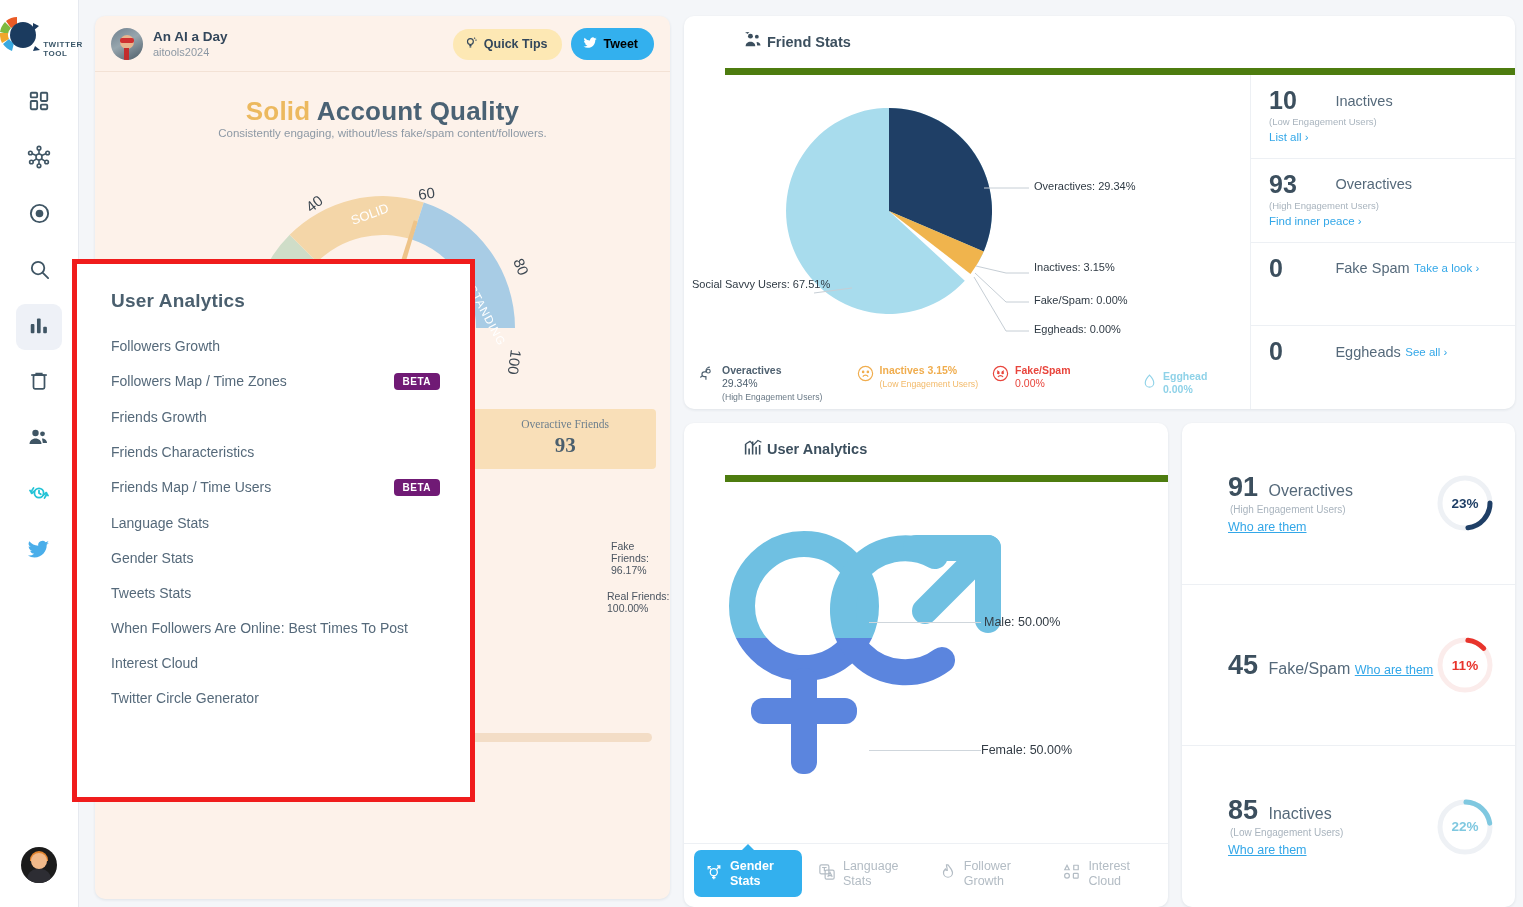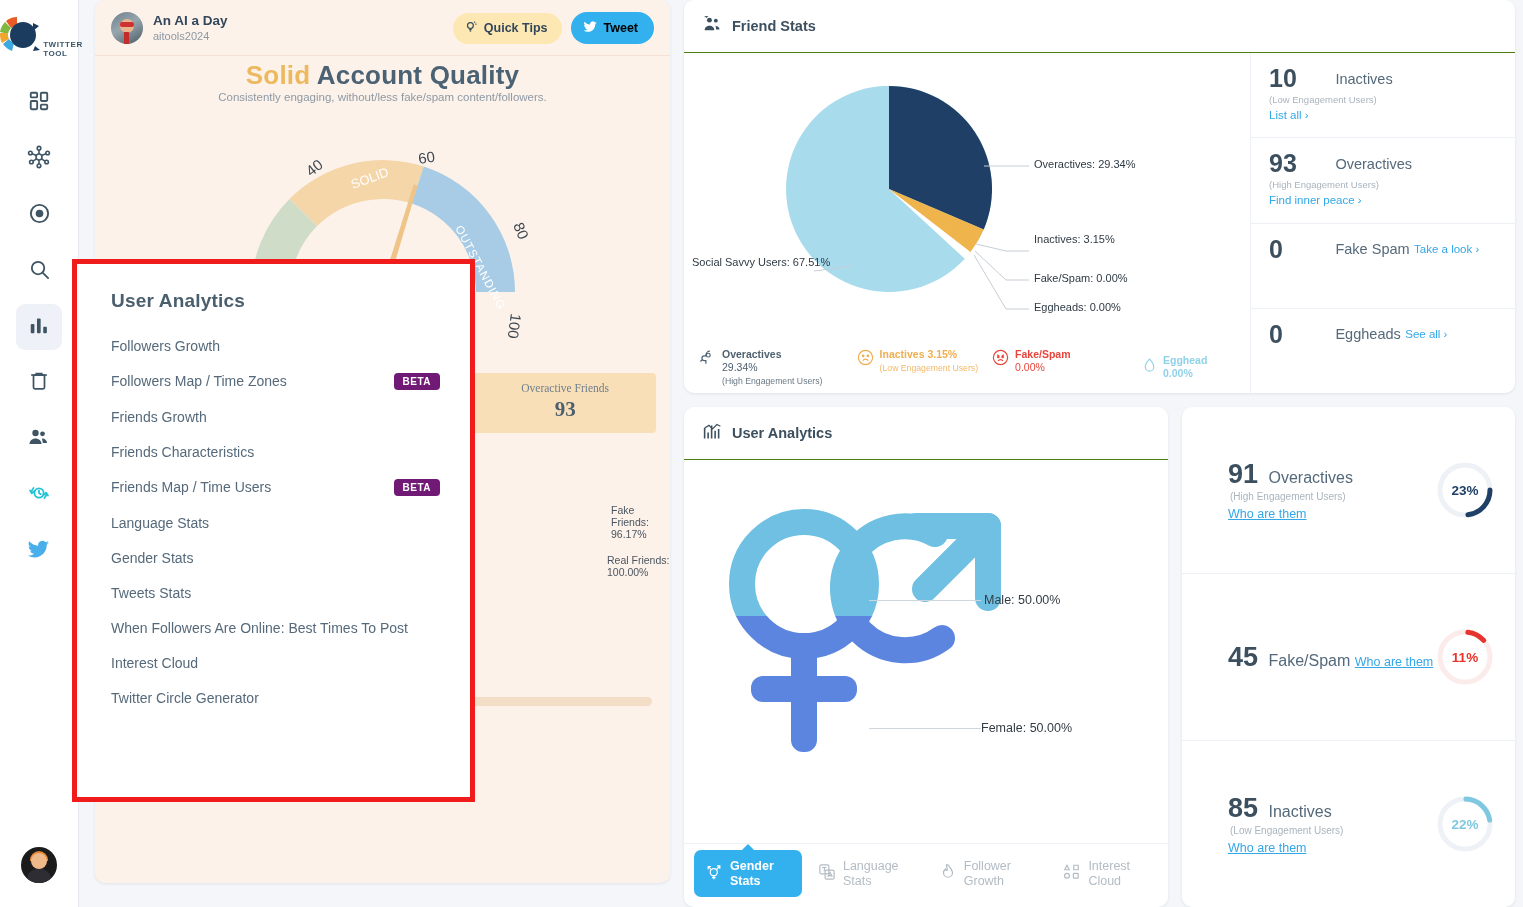--- a/index.html
+++ b/index.html
@@ -27,21 +27,21 @@
   }
   .nav-item.active{ background:#eef1f7; }
   .avatar-bottom{ position:absolute; bottom:24px; left:50%; transform:translateX(-50%);
     width:36px;height:36px;border-radius:50%; background:#1b1b1b; overflow:hidden;
     display:flex;align-items:flex-end;justify-content:center;}
   .av-head{width:16px;height:16px;border-radius:50%;background:#f0b98a;position:absolute;top:6px;}
   .av-hair{width:18px;height:10px;border-radius:9px 9px 0 0;background:#e2842e;position:absolute;top:4px;}
   .av-body{width:24px;height:14px;border-radius:10px 10px 0 0;background:#2d2d33;position:absolute;bottom:0;}
 
   
-  .main{ flex:1; display:flex; gap:14px; padding:0 8px 0 16px; overflow:hidden;}
+  .main{ flex:1; display:flex; gap:14px; padding:16px 8px 0 16px; overflow:hidden;}
   .col-left{ width:575px; flex:0 0 575px; }
   .col-right{ flex:1; display:flex; flex-direction:column; gap:14px;}
 
   .card{ background:#fff; border-radius:10px; box-shadow:0 1px 3px rgba(20,40,70,.09); }
 
   
   .quality-card{ background:#fdf2ea; border-radius:10px; height:883px; position:relative; overflow:hidden;
      box-shadow:0 1px 3px rgba(20,40,70,.09);}
   .q-head{ display:flex; align-items:center; padding:12px 16px 11px 16px; border-bottom:1px solid #f3e2d5;}
   .q-ava{ width:32px;height:32px;border-radius:50%;overflow:hidden;flex:0 0 32px;
@@ -51,21 +51,21 @@
   .q-ava .tie{position:absolute;width:5px;height:12px;background:#c42c2c;left:13px;bottom:0;}
   .q-names{ margin-left:10px; line-height:1.25; }
   .q-name{ font-size:13.5px; font-weight:700; color:#33475b;}
   .q-handle{ font-size:11px; color:#8c98a4;}
   .q-btns{ margin-left:auto; display:flex; gap:9px; align-items:center;}
   .btn-tips{ background:#fde8b4; color:#33475b; font-size:12.5px; font-weight:700;
      padding:7px 14px 7px 11px; border-radius:16px; display:flex; gap:6px; align-items:center; cursor:pointer;}
   .btn-tweet{ background:#33b0ee; color:#000000; font-size:12.5px; font-weight:700;
      padding:7px 16px 7px 12px; border-radius:16px; display:flex; gap:6px; align-items:center; cursor:pointer;}
 
-  .q-title{ text-align:center; margin-top:4px; font-size:26px; font-weight:700; color:#4a6274; letter-spacing:.2px;}
+  .q-title{ text-align:center; margin-top:24px; font-size:26px; font-weight:700; color:#4a6274; letter-spacing:.2px;}
   .q-title .hl{ color:#ecb95f; }
   .q-sub{ text-align:center; font-size:11.5px; color:#8d99a5; margin-top:0;}
   .gauge-wrap{ position:relative; width:340px; height:230px; margin:14px auto 0; }
   .brandline{ text-align:center; font-size:11.5px; color:#90999f; margin-top:2px;}
 
   .stat-strip{ display:flex; margin:12px 14px 0; border-radius:4px; overflow:hidden;}
   .stat-cell{ flex:1; background:#f9dfb8; text-align:center; padding:9px 4px 11px;
       border-right:1px solid #eccb9b;font-family:Liberation Serif, serif;}
   .stat-cell:last-child{border-right:none;}
   .stat-cell .lab{ font-size:11.5px; color:#6d7f8d; }
@@ -75,22 +75,22 @@
   .pline{ position:absolute; font-size:10.5px; color:#4b5560;}
   .progress-row{ margin:6px 18px 0; }
   .pbar{ height:9px; background:#f3ddc6; border-radius:6px; overflow:hidden;}
   .pbar > i{ display:block; height:100%; width:31%; background:#33aee6; border-radius:6px;}
   .toggle-row{ display:flex; justify-content:center; gap:10px; margin-top:26px;}
   .tg{ padding:9px 26px; border-radius:18px; font-size:14px; font-weight:700; color:#3c4d5a; cursor:pointer;}
   .tg.on{ background:#f8dfb9; }
 
   
   .fs-head, .ua-head, .fl-head{
-    display:flex; align-items:center; gap:9px; padding:14px 18px; border-bottom:1px solid #4d7c0f;
-    font-size:14.5px; font-weight:700; color:#3c4f5e;}
+    display:flex; align-items:center; gap:3px; padding:14px 18px; border-bottom:7px solid #4d7c0f;
+    font-size:14.5px; font-weight:700; color:#3c4f5e;margin-left:41px;}
   .friend-card{ height:393px; display:flex; flex-direction:column;}
   .fs-body{ flex:1; display:flex; }
   .fs-chart{ flex:1; position:relative; }
   .fs-side{ width:265px; flex:0 0 265px; border-left:1px solid #edf0f4; display:flex; flex-direction:column;}
   .fs-stat{ flex:1; border-bottom:1px solid #edf0f4; padding:11px 18px 8px;}
   .fs-stat:last-child{border-bottom:none;}
   .fs-num{ font-size:25px; font-weight:700; color:#3c4f5e; display:inline-block; min-width:62px; vertical-align:middle;}
   .fs-lab{ font-size:14.5px; color:#55697a; display:inline-block; vertical-align:middle;}
   .fs-sub{ font-size:9.5px; color:#a9b4be; margin-top:1px;}
   .fs-link{ font-size:11.5px; color:#33a7e8; margin-top:4px; cursor:pointer; display:inline-block;}
@@ -380,21 +380,21 @@
 
                 <path d="M 0 0 L 94.7 40.5 A 103 103 0 0 1 81.5 62.9 Z" fill="#f0b44d"></path>
               </g>
               <path d="M 300 105 L 345 105" stroke="#c6ced5" stroke-width="1"></path>
               <path d="M 292 183 L 322 190 L 345 190" stroke="#c6ced5" stroke-width="1" fill="none"></path>
               <path d="M 291 190 L 322 219 L 345 219" stroke="#c6ced5" stroke-width="1" fill="none"></path>
               <path d="M 290 194 L 322 248 L 345 248" stroke="#c6ced5" stroke-width="1" fill="none"></path>
               <path d="M 130 210 L 168 205" stroke="#c6ced5" stroke-width="1"></path>
             </svg>
             <div class="pie-label" style="left:350px;top:105px">Overactives: 29.34%</div>
-            <div class="pie-label" style="left:350px;top:180px">Inactives: 3.15%</div>
+            <div class="pie-label" style="left:350px;top:186px">Inactives: 3.15%</div>
             <div class="pie-label" style="left:350px;top:219px">Fake/Spam: 0.00%</div>
             <div class="pie-label" style="left:350px;top:248px">Eggheads: 0.00%</div>
             <div class="pie-label" style="left:8px;top:203px">Social Savvy Users: 67.51%</div>
 
             <div class="legend-row">
               <div class="lg" style="color:#4f6170;width:158px">
                 <span>
                   <svg width="19" height="19" viewBox="0 0 24 24" fill="none" stroke="#4f6170" stroke-width="1.5">
                     <path d="M15 4a5 5 0 0 0-5 5v1H8a3 3 0 0 0 0 6h2v4M6 14l-3 3"></path>
                       <circle cx="13" cy="9" r="2.4"></circle>

